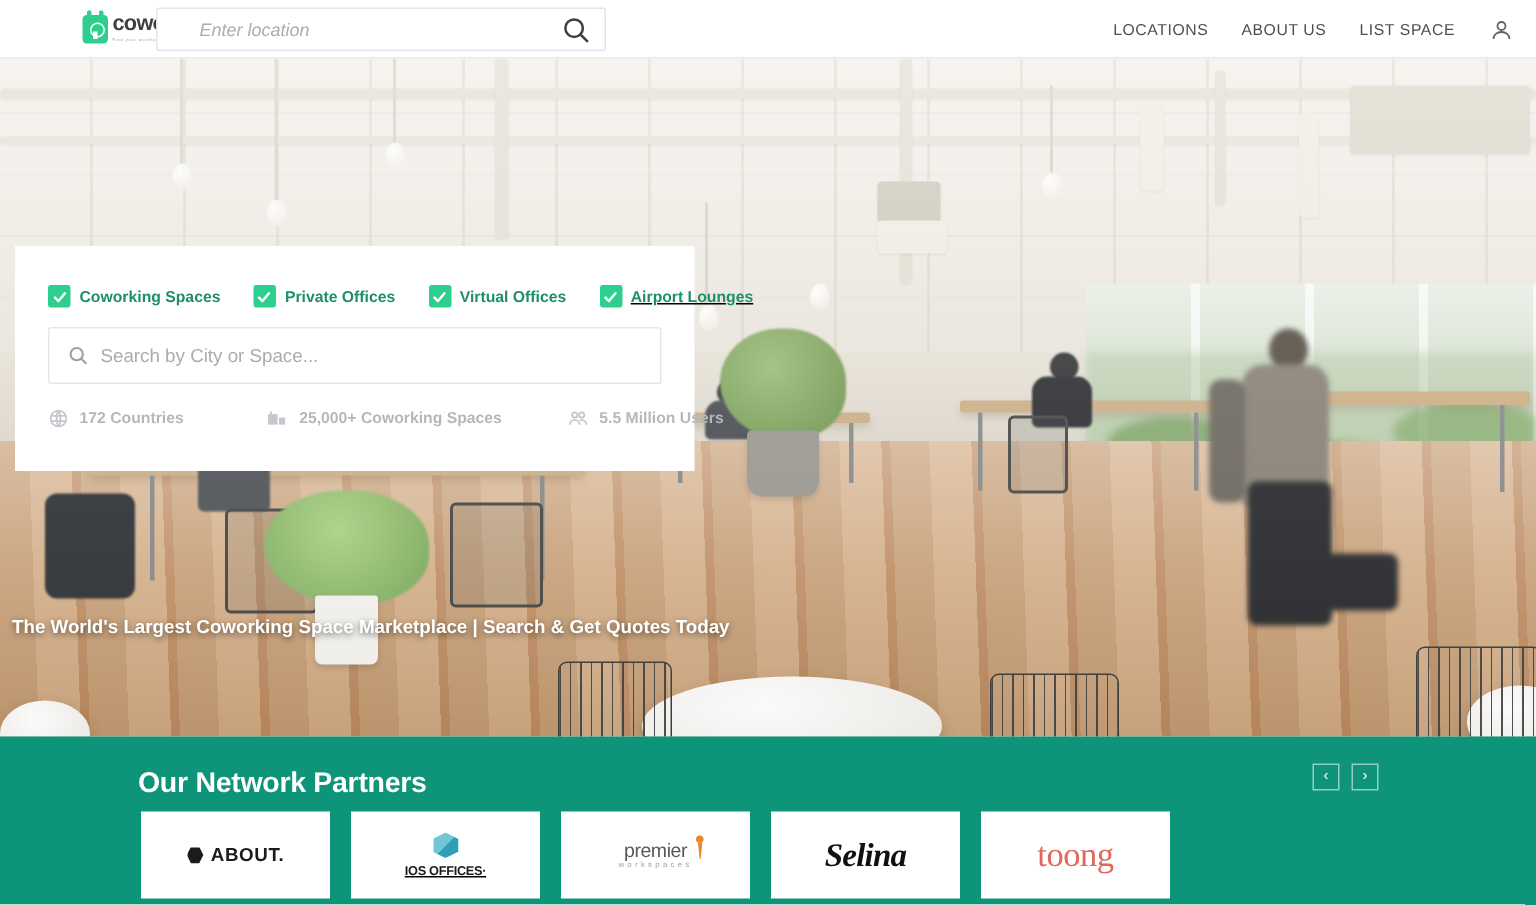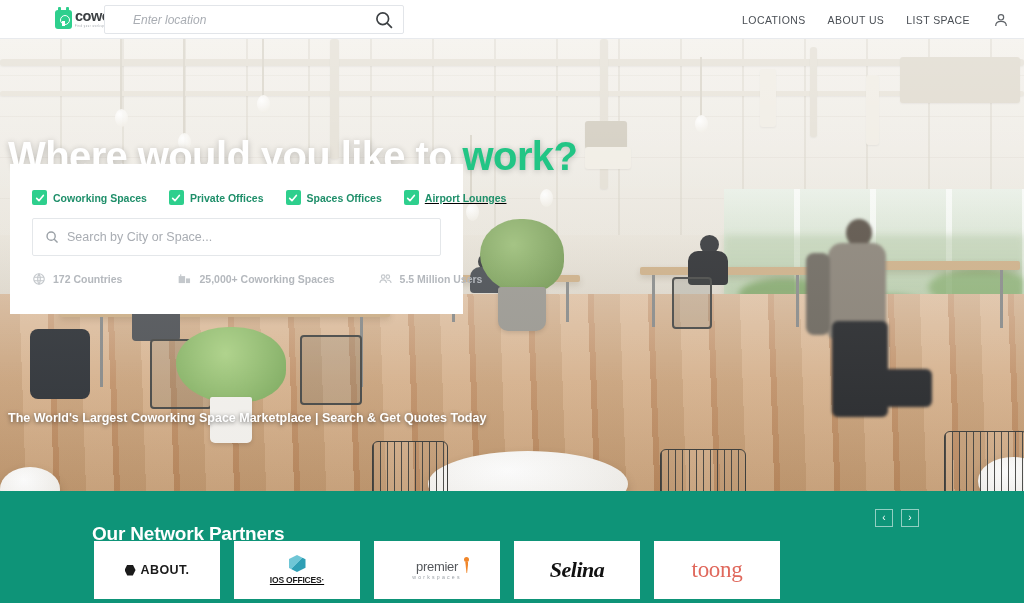--- a/index.html
+++ b/index.html
@@ -254,21 +254,21 @@
   .stat:nth-child(1) { margin-right: 55px; }
   .stat:nth-child(2) { margin-right: 43px; }
 
   
   .partners {
     position: absolute; left: 0; top: 491px;
     width: 1024px; height: 112px;
     background: #0e9478;
   }
   .partners-title {
-    position: absolute; left: 92px; top: 32px;
+    position: absolute; left: 92px; top: 21px;
     font-size: 19px; font-weight: bold; color: #ffffff;
     letter-spacing: -0.2px;
   }
   .carousel-nav {
     position: absolute; right: 105px; top: 18px;
     display: flex; gap: 8px;
   }
   .cnav {
     width: 18px; height: 18px;
     border: 1px solid rgba(255,255,255,.55);
@@ -446,23 +446,20 @@
         <div class="person head" style="left:846px;top:180px;width:26px;height:28px;background:#5a5147;"></div>
         <div class="person" style="left:828px;top:204px;width:58px;height:96px;background:#8a8378;border-radius:14px 14px 6px 6px;"></div>
         <div class="person" style="left:832px;top:282px;width:56px;height:96px;background:#2b2d30;border-radius:6px;"></div>
         <div class="person" style="left:880px;top:330px;width:52px;height:38px;background:#2b2d30;border-radius:6px;"></div>
         <div class="person" style="left:806px;top:214px;width:24px;height:82px;background:#6f6a61;border-radius:8px;"></div>
       </div>
 
       <div class="hero-wash"></div>
     </div>
 
-    <div class="hero-title">
-      <span>Where would you like to </span><span class="accent">work?</span>
-    </div>
 
     <div class="hero-tagline">The World's Largest Coworking Space Marketplace | Search &amp; Get Quotes Today</div>
   </div>
 
   <div class="search-card">
 
     <div class="filters">
       <div class="filter">
         <span class="cbx">
           <svg width="10" height="10" viewBox="0 0 24 24" fill="none" stroke="#ffffff" stroke-width="4" stroke-linecap="round" stroke-linejoin="round">
@@ -478,21 +475,21 @@
             </svg>
         </span>
         <span class="filter-label">Private Offices</span>
       </div>
       <div class="filter">
         <span class="cbx">
           <svg width="10" height="10" viewBox="0 0 24 24" fill="none" stroke="#ffffff" stroke-width="4" stroke-linecap="round" stroke-linejoin="round">
               <polyline points="4,13 9.5,18.5 20,6"></polyline>
             </svg>
         </span>
-        <span class="filter-label">Spaces Offices</span>
+        <span class="filter-label">Virtual Offices</span>
       </div>
       <div class="filter">
         <span class="cbx">
           <svg width="10" height="10" viewBox="0 0 24 24" fill="none" stroke="#ffffff" stroke-width="4" stroke-linecap="round" stroke-linejoin="round">
               <polyline points="4,13 9.5,18.5 20,6"></polyline>
             </svg>
         </span>
         <span class="filter-label">Airport Lounges</span>
       </div>
     </div>

